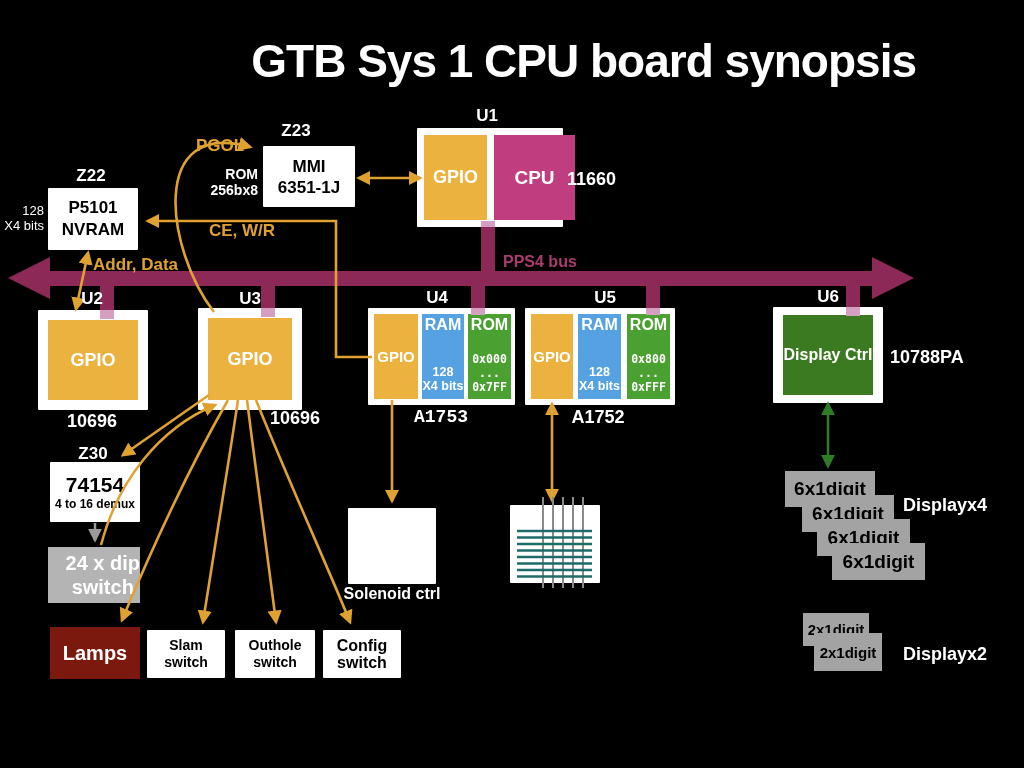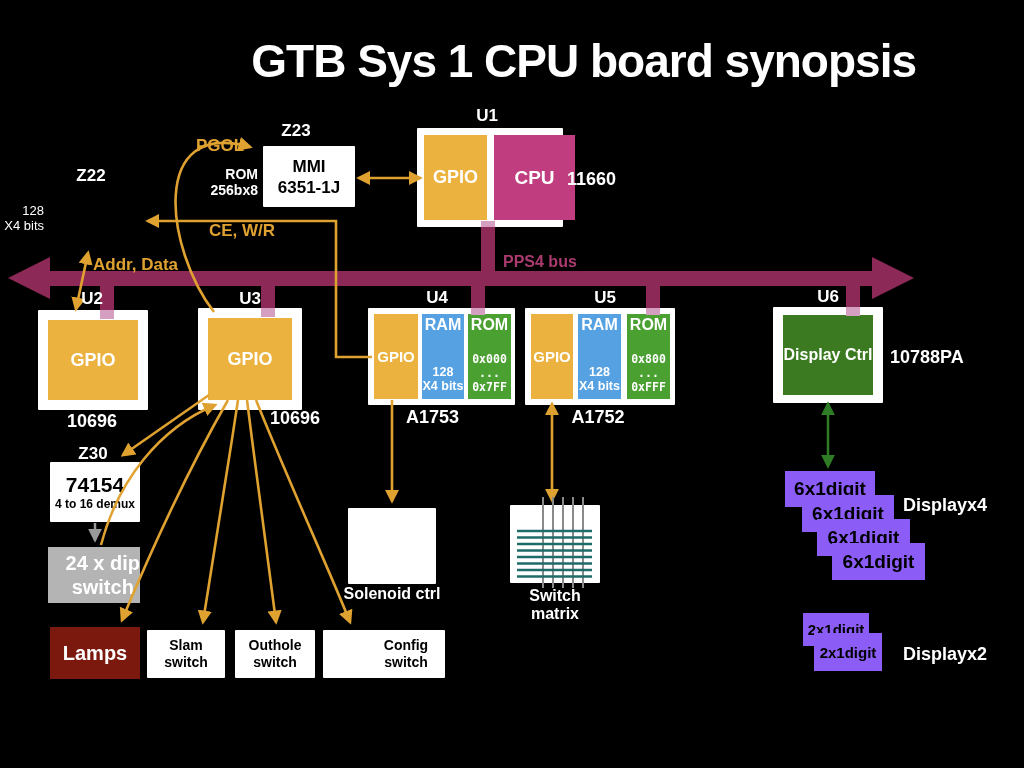--- a/index.html
+++ b/index.html
@@ -16,21 +16,21 @@
   .ramcol{background:#55a1e2;flex-direction:column;justify-content:space-between;padding:2px 0 6px 0;box-sizing:border-box;}
   .romcol{background:#4ba032;flex-direction:column;justify-content:space-between;padding:2px 0 5px 0;box-sizing:border-box;}
   .dctrl{background:#3b7a20;}
   .reflabel{color:#fff;font-size:17px;font-weight:600;text-align:center;}
   .chiplabel{color:#fff;font-size:18px;font-weight:600;}
   .netlabel{color:#dfa231;font-size:17px;font-weight:600;white-space:nowrap;}
   .blacktxt{display:flex;align-items:center;justify-content:center;color:#000;text-align:center;}
   .smallwhite{color:#fff;text-align:right;line-height:15px;font-size:13px;}
   .monorom{font-family:"DejaVu Sans Mono","Liberation Mono",monospace;font-weight:bold;font-size:11.5px;
            line-height:14px;text-align:center;color:#fff;}
-  .dispbox{background:#8b5cf6;display:flex;align-items:center;justify-content:center;
+  .dispbox{background:#a3a3a3;display:flex;align-items:center;justify-content:center;
            color:#000;font-weight:bold;}
 </style>
 </head>
 <body>
 
 <div id="slide">
 
   <svg class="layer" width="1024" height="768">
     <polygon points="8,278 50,257 50,271 872,271 872,257 914,278 872,299 872,286 50,286 50,299" fill="#8d2956"></polygon>
   </svg>
@@ -42,20 +42,24 @@
     <div class="inner cpu" style="left:77px;top:7px;width:81px;height:85px;font-size:19px;">
         <span>CPU</span>
       </div>
   </div>
 
   <div class="abs wbox blacktxt" style="left:263px;top:146px;width:92px;height:61px;font-size:17px;font-weight:bold;line-height:21px;">
     <div><span>MMI</span><br>
          <span>6351-1J</span></div>
   </div>
 
+  <div class="abs wbox blacktxt" style="left:48px;top:188px;width:90px;height:62px;font-size:17px;font-weight:600;line-height:22px;">
+    <div><span>P5101</span><br>
+         <span>NVRAM</span></div>
+  </div>
 
   <div class="abs wbox" style="left:38px;top:310px;width:110px;height:100px;">
     <div class="inner gpio" style="left:10px;top:10px;width:90px;height:80px;font-size:18px;">
         <span>GPIO</span>
       </div>
   </div>
 
   <div class="abs wbox" style="left:198px;top:308px;width:104px;height:102px;">
     <div class="inner gpio" style="left:10px;top:10px;width:84px;height:82px;font-size:18px;">
         <span>GPIO</span>
@@ -112,21 +116,21 @@
   <div class="abs" style="left:50px;top:627px;width:90px;height:52px;background:#7b190e;display:flex;align-items:center;justify-content:center;color:#fff;font-weight:bold;font-size:20px;">
       <span>Lamps</span>
     </div>
 
   <div class="abs wbox blacktxt" style="left:147px;top:630px;width:78px;height:48px;font-size:14px;font-weight:bold;line-height:17px;">
     <div><span>Slam</span><br><span>switch</span></div>
   </div>
   <div class="abs wbox blacktxt" style="left:235px;top:630px;width:80px;height:48px;font-size:14px;font-weight:bold;line-height:17px;">
     <div><span>Outhole</span><br><span>switch</span></div>
   </div>
-  <div class="abs wbox blacktxt" style="left:323px;top:630px;width:78px;height:48px;font-size:14px;font-weight:bold;line-height:17px;padding-left:44px;">
+  <div class="abs wbox blacktxt" style="left:323px;top:630px;width:78px;height:48px;font-size:16px;font-weight:bold;line-height:17px;">
     <div><span>Config</span><br><span>switch</span></div>
   </div>
 
   <div class="abs wbox" style="left:348px;top:508px;width:88px;height:76px;"></div>
 
   <div class="abs wbox" style="left:510px;top:505px;width:90px;height:78px;"></div>
 
   <div class="abs dispbox" style="left:785px;top:471px;width:90px;height:36px;font-size:19px;">
       <span>6x1digit</span>
     </div>
@@ -236,25 +240,24 @@
   <div class="abs" style="left:503px;top:253px;color:#ab3a6f;font-size:16px;font-weight:600;">PPS4 bus</div>
 
   <div class="abs reflabel" style="left:67px;top:289px;width:50px;">U2</div>
   <div class="abs reflabel" style="left:225px;top:289px;width:50px;">U3</div>
   <div class="abs reflabel" style="left:412px;top:288px;width:50px;">U4</div>
   <div class="abs reflabel" style="left:580px;top:288px;width:50px;">U5</div>
   <div class="abs reflabel" style="left:803px;top:287px;width:50px;">U6</div>
 
   <div class="abs chiplabel" style="left:57px;top:411px;width:70px;text-align:center;">10696</div>
   <div class="abs chiplabel" style="left:260px;top:408px;width:70px;text-align:center;">10696</div>
-  <div class="abs chiplabel" style="left:406px;top:407px;width:70px;text-align:left;">A1753</div>
+  <div class="abs chiplabel" style="left:406px;top:407px;width:70px;text-align:center;font-family:Liberation Mono, monospace;">A1753</div>
   <div class="abs chiplabel" style="left:563px;top:407px;width:70px;text-align:center;">A1752</div>
   <div class="abs chiplabel" style="left:890px;top:347px;">10788PA</div>
 
   <div class="abs reflabel" style="left:68px;top:444px;width:50px;">Z30</div>
 
   <div class="abs" style="left:340px;top:585px;width:104px;color:#fff;font-size:16px;font-weight:600;text-align:center;">Solenoid ctrl</div>
-  <div class="abs" style="left:503px;top:587px;width:104px;color:#fff;font-size:16px;font-weight:600;text-align:center;">Switch matrix</div>
 
   <div class="abs chiplabel" style="left:903px;top:495px;">Displayx4</div>
   <div class="abs chiplabel" style="left:903px;top:644px;">Displayx2</div>
 
 </div>
 
 </body></html>

